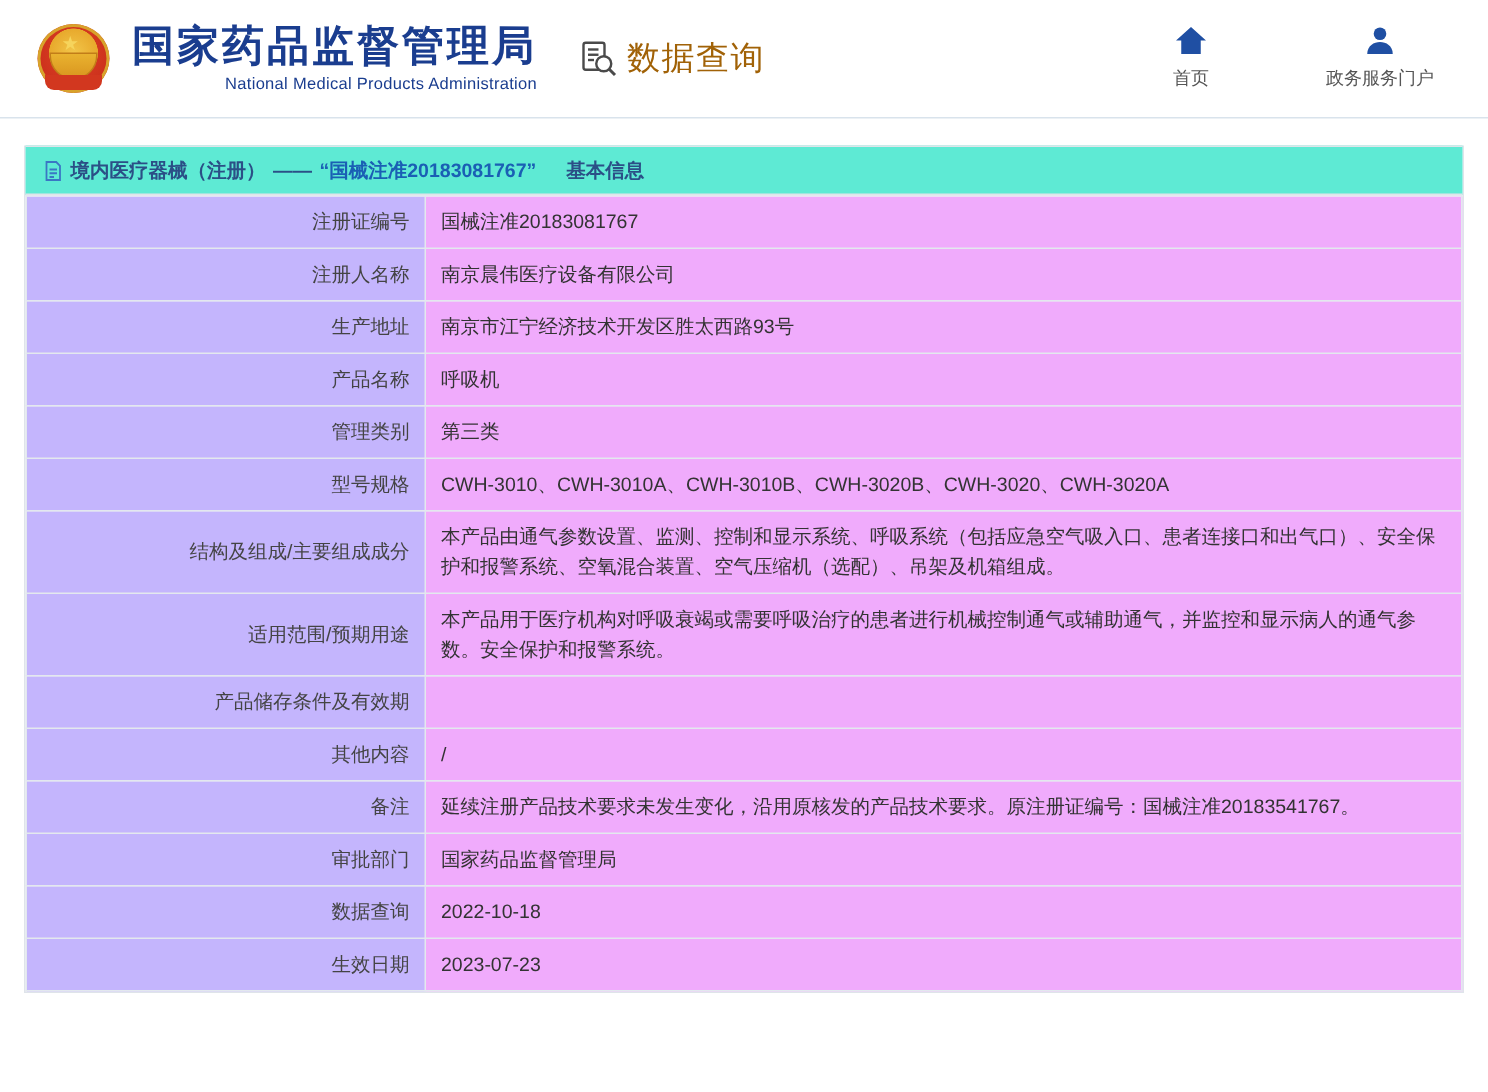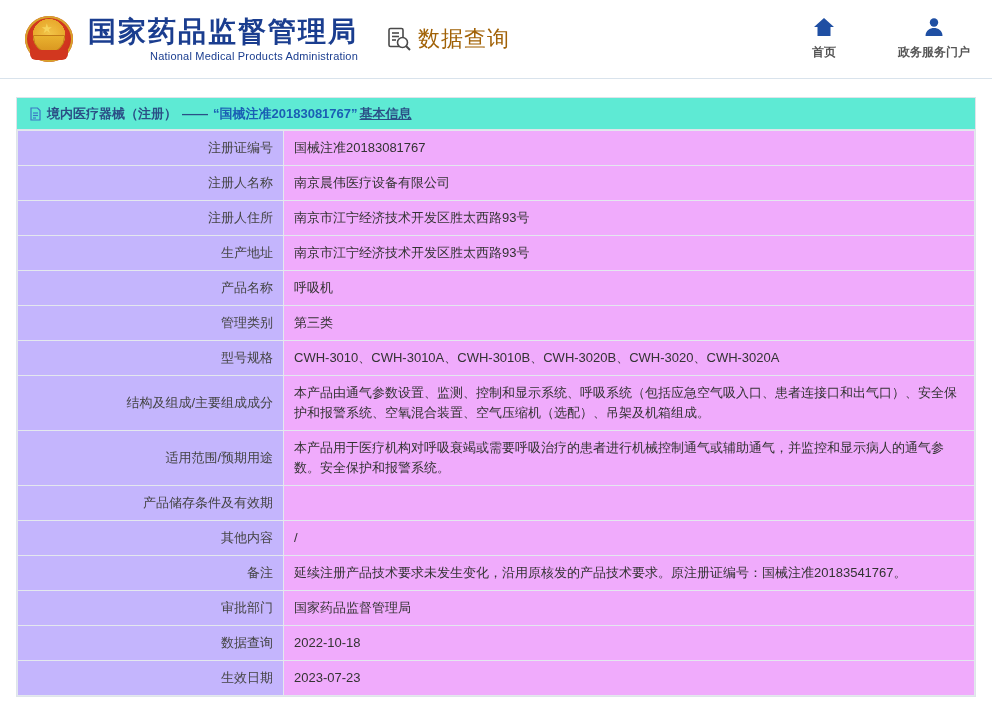--- a/index.html
+++ b/index.html
@@ -93,25 +93,24 @@
   }
   .sys-icon svg { display:block; }
   .sys-text {
     font-family: "Liberation Serif", serif;
     font-size: 22px;
     color: #a16207;
     letter-spacing: 1px;
   }
   .header-right {
     position: absolute;
-    right: 16px;
+    right: 30px;
     top: 14px;
     display: flex;
-    gap: 26px;
-    font-weight: bold;
+    gap: 42px;
   }
   .hr-item {
     width: 84px;
     text-align: center;
     color: #4a4a4a;
     cursor: pointer;
   }
   .hr-item .ic {
     color: #1f4fa3;
     height: 26px;
@@ -241,38 +240,34 @@
         <svg width="13" height="14" viewBox="0 0 13 14" fill="none" stroke="#3a76c4" stroke-width="1.2">
           <path d="M2 1 H8.5 L11 3.5 V13 H2 Z"></path>
           <line x1="4" y1="6" x2="9" y2="6"></line>
           <line x1="4" y1="8.5" x2="9" y2="8.5"></line>
           <line x1="4" y1="11" x2="7" y2="11"></line>
         </svg>
       </span>
       <span class="plain">境内医疗器械（注册）</span>
       <span class="plain" style="margin:0 5px;">——</span>
       <span class="code">“国械注准20183081767”</span>
-      <span class="plain" style="margin-left:2px;text-decoration:underline;">基本信息</span>
+      <span class="plain" style="margin-left:20px;">基本信息</span>
     </div>
 
     <table class="info">
       <tbody>
         <tr>
           <td class="k">注册证编号</td>
           <td class="v">国械注准20183081767</td>
         </tr>
         <tr>
           <td class="k">注册人名称</td>
           <td class="v">南京晨伟医疗设备有限公司</td>
         </tr>
         <tr>
-          <td class="k">注册人住所</td>
-          <td class="v">南京市江宁经济技术开发区胜太西路93号</td>
-        </tr>
-        <tr>
           <td class="k">生产地址</td>
           <td class="v">南京市江宁经济技术开发区胜太西路93号</td>
         </tr>
         <tr>
           <td class="k">产品名称</td>
           <td class="v">呼吸机</td>
         </tr>
         <tr>
           <td class="k">管理类别</td>
           <td class="v">第三类</td>

